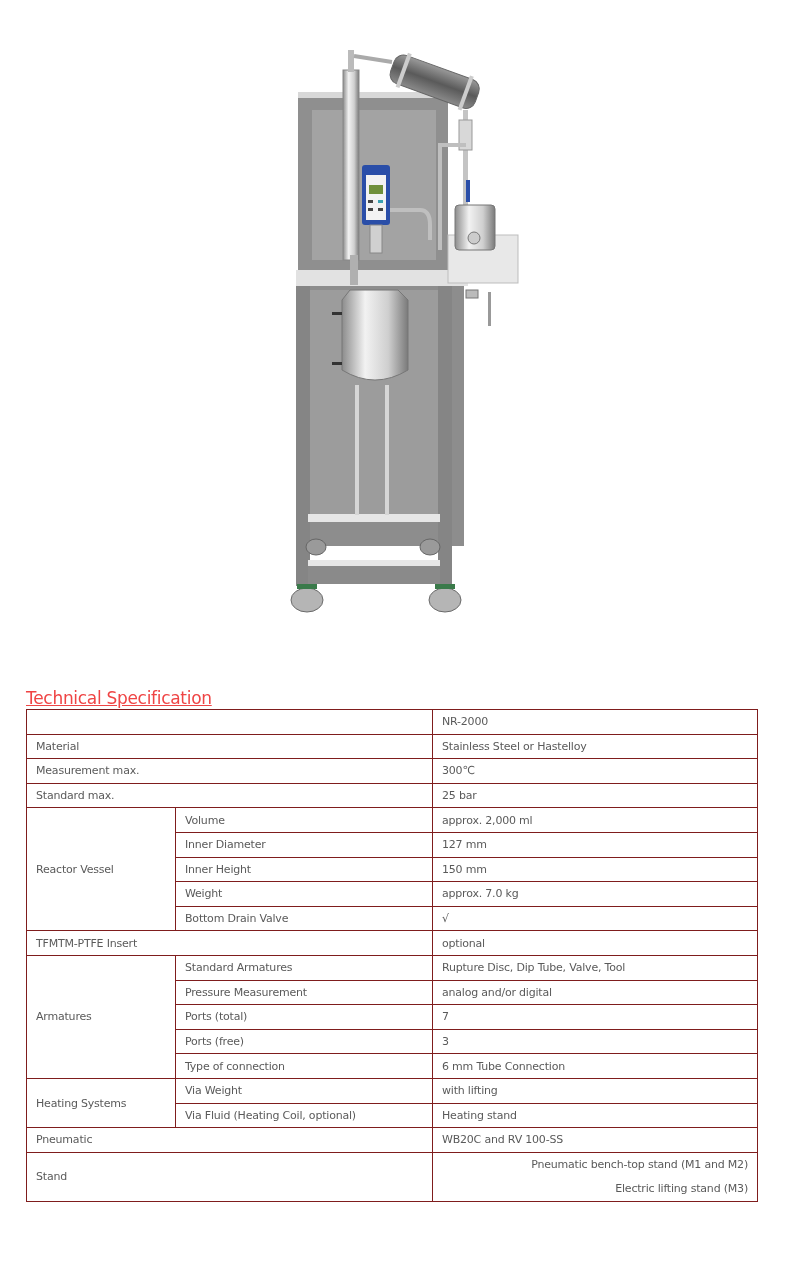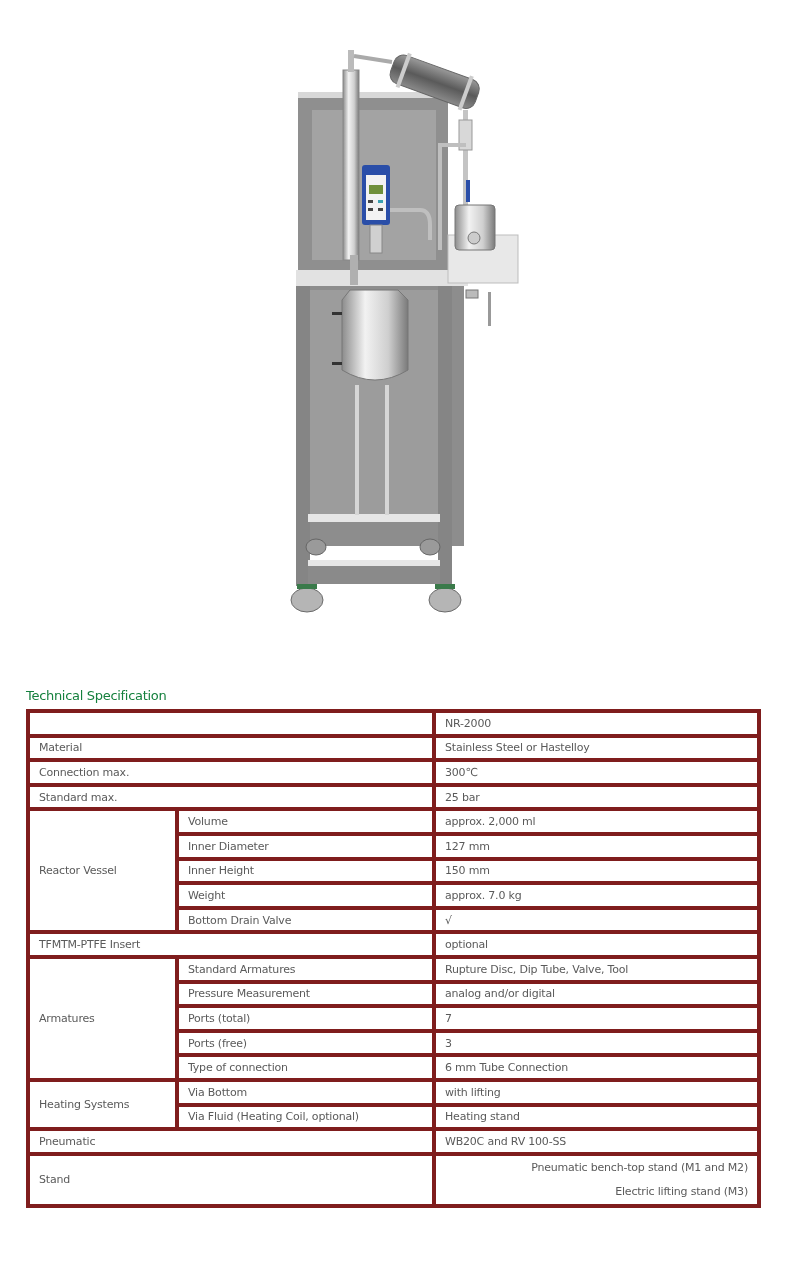--- a/index.html
+++ b/index.html
@@ -4,31 +4,31 @@
   <style>
     * { box-sizing: border-box; margin: 0; padding: 0; }
     html, body { width: 790px; height: 1274px; background: #ffffff; overflow: hidden; }
     body { position: relative; font-family: "DejaVu Sans", "Liberation Sans", sans-serif; color: #555555; }
 
     .figure { position: absolute; left: 280px; top: 40px; width: 260px; height: 580px; }
 
     .section-title {
       position: absolute; left: 26px; top: 688px;
       font-family: "DejaVu Sans", sans-serif;
-      font-size: 13px; color: #15803d; letter-spacing: -0.3px;
+      font-size: 17px; color: #ef4444; letter-spacing: -0.3px; text-decoration: underline;
     }
 
     table.spec {
       position: absolute; left: 26px; top: 709px; width: 731px;
       border-collapse: collapse; table-layout: fixed;
       font-size: 11px; color: #5a5a5a;
       font-family: "DejaVu Sans", sans-serif; letter-spacing: -0.2px;
     }
     table.spec td {
-      border: 4px solid #7f1d1d;
+      border: 1px solid #7f1d1d;
       height: 24.6px; padding: 0 9px; vertical-align: middle;
       white-space: nowrap; overflow: hidden;
     }
     table.spec col.c1 { width: 149px; }
     table.spec col.c2 { width: 257px; }
     table.spec col.c3 { width: 325px; }
     td.multi { padding-top: 4px; padding-bottom: 4px; line-height: 24px; text-align: right; }
   </style>
 </head>
 <body>
@@ -124,21 +124,21 @@
   <tbody>
     <tr>
       <td colspan="2"></td>
       <td>NR-2000</td>
     </tr>
     <tr>
       <td colspan="2">Material</td>
       <td>Stainless Steel or Hastelloy</td>
     </tr>
     <tr>
-      <td colspan="2">Connection max.</td>
+      <td colspan="2">Measurement max.</td>
       <td>300℃</td>
     </tr>
     <tr>
       <td colspan="2">Standard max.</td>
       <td>25 bar</td>
     </tr>
 
     <tr>
       <td rowspan="5">Reactor Vessel</td>
       <td>Volume</td>
@@ -183,21 +183,21 @@
       <td>Ports (free)</td>
       <td>3</td>
     </tr>
     <tr>
       <td>Type of connection</td>
       <td>6 mm Tube Connection</td>
     </tr>
 
     <tr>
       <td rowspan="2">Heating Systems</td>
-      <td>Via Bottom</td>
+      <td>Via Weight</td>
       <td>with lifting</td>
     </tr>
     <tr>
       <td>Via Fluid (Heating Coil, optional)</td>
       <td>Heating stand</td>
     </tr>
 
     <tr>
       <td colspan="2">Pneumatic</td>
       <td>WB20C and RV 100-SS</td>

